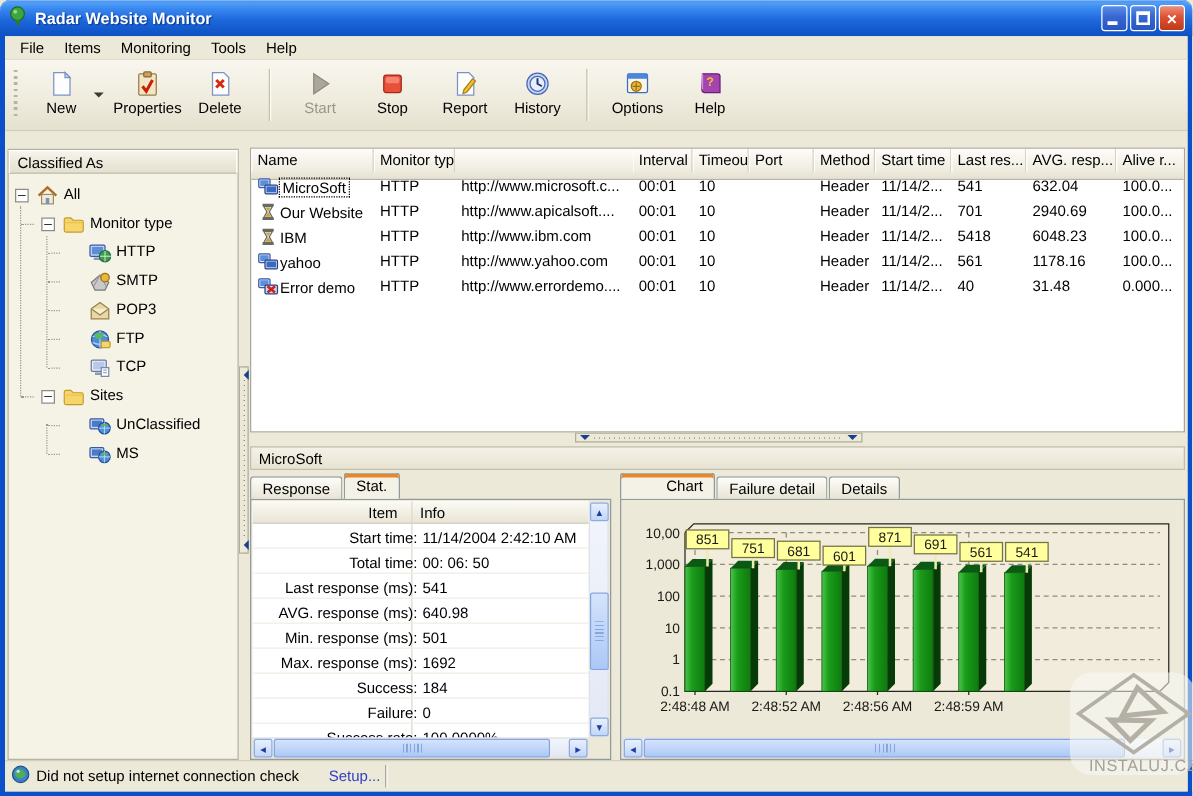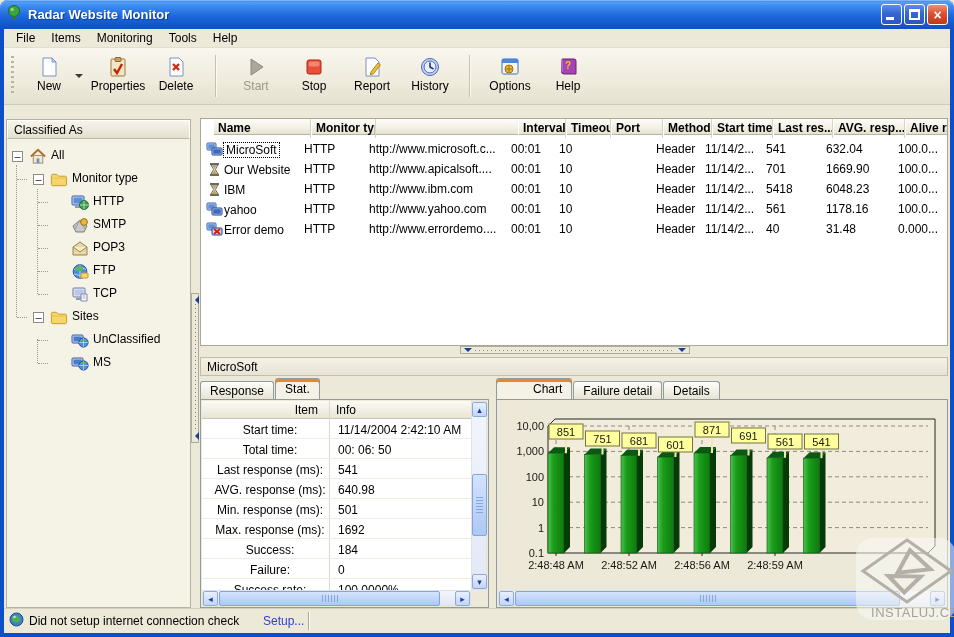--- a/index.html
+++ b/index.html
@@ -65,23 +65,23 @@
   
   .vsplit { position:absolute; left:187px; top:188px; width:8px; height:150px;
     border:1px solid #B0AC9C; background:#ECE9D8; display:flex; flex-direction:column;
     align-items:center; justify-content:space-between; padding:2px 0; }
   .vsplit .arr { width:0; height:0; border:4px solid transparent; border-right-color:#1B3F8F; }
   .vsplit .dots { flex:1; width:1px; background:repeating-linear-gradient(180deg,#8A8876 0 1px,transparent 1px 4px); }
 
   
   .monitor-table { position:absolute; left:196px; top:13px; width:748px; height:228px;
     background:#fff; border:1px solid #ACA899; overflow:hidden; }
-  .mt-header { position:absolute; left:12px; top:0; right:0; height:16px;
+  .mt-header { position:absolute; left:0; top:0; right:0; height:25px;
     background:linear-gradient(180deg,#FDFCF9 0%,#F2EFE4 60%,#E6E2D2 100%);
-    border-bottom:1px solid #B8B4A2;font-weight:bold; }
+    border-bottom:1px solid #B8B4A2; }
   .mt-hcell { position:absolute; top:0; height:19px; font-size:12px; padding:2px 0 0 5px;
     border-right:1px solid #D8D4C4; box-shadow:inset 1px 0 0 #fff; white-space:nowrap; overflow:hidden; }
   .mt-row { position:absolute; left:0; right:0; height:20px; }
   .mt-cell { position:absolute; top:0; height:20px; font-size:12px; padding:3px 0 0 5px;
     white-space:nowrap; overflow:hidden; }
   .mt-cell .row-icon { display:inline-block; width:18px; height:15px; vertical-align:-3px; }
   .mt-cell .row-icon svg { width:17px; height:15px; }
   .focus { outline:1px dotted #000; padding:0 2px; }
 
   
@@ -107,21 +107,21 @@
     border:1px solid #919B9C; background:#ECE9D8; z-index:1; }
 
   .stat-panel { left:196px; top:273px; width:289px; height:230px; }
   .stat-table { position:absolute; left:1px; top:1px; right:17px; bottom:17px; background:#fff;
     overflow:hidden; font-size:12px; }
   .st-header { position:absolute; left:0; top:0; right:0; height:18px;
     background:linear-gradient(180deg,#FBFAF4,#E9E5D6); border-bottom:1px solid #C9C5B4; }
   .st-h1 { position:absolute; left:0; width:124px; text-align:right; padding:2px 8px 0 0; }
   .st-h2 { position:absolute; left:130px; padding:2px 0 0 4px; }
   .st-row { position:absolute; left:0; right:0; height:20px; border-bottom:1px solid #F0EDE2; }
-  .st-item { position:absolute; left:10px; width:124px; text-align:center; padding:4px 8px 0 0; white-space:nowrap; }
+  .st-item { position:absolute; left:16px; width:124px; text-align:right; padding:4px 8px 0 0; white-space:nowrap; }
   .st-info { position:absolute; left:130px; right:0; padding:4px 0 0 6px; white-space:nowrap; }
   .st-vline { position:absolute; left:127px; top:0; bottom:0; width:1px; background:#DCD8CA; }
 
   .chart-panel { left:492px; top:273px; width:452px; height:230px; }
   .chart-host { position:absolute; left:1px; top:2px; right:1px; bottom:17px; overflow:hidden; }
 
   
   .sb { position:absolute; background:linear-gradient(180deg,#F2F5FC,#E2E8F5); border:1px solid #E0E2E8; }
   .sb .sb-arr { position:absolute; width:15px; height:15px; border:1px solid #8DAADC; border-radius:2px;
     background:linear-gradient(180deg,#E8F0FE,#C2D6F8); color:#1E3F99; font-size:9px; text-align:center;
@@ -427,21 +427,21 @@
                   <path d="M8.5 8l2.4 3.4H6.1z" fill="#C8A23C"></path>
                 </svg></span><span>Our Website</span></div>
             <div class="mt-cell" style="left: 98px; width: 65px;">HTTP</div>
             <div class="mt-cell" style="left: 163px; width: 142px;">http://www.apicalsoft....</div>
             <div class="mt-cell" style="left: 305px; width: 48px;">00:01</div>
             <div class="mt-cell" style="left: 353px; width: 45px;">10</div>
             <div class="mt-cell" style="left: 398px; width: 52px;"></div>
             <div class="mt-cell" style="left: 450px; width: 49px;">Header</div>
             <div class="mt-cell" style="left: 499px; width: 61px;">11/14/2...</div>
             <div class="mt-cell" style="left: 560px; width: 60px;">701</div>
-            <div class="mt-cell" style="left: 620px; width: 72px;">1669.90</div>
+            <div class="mt-cell" style="left: 620px; width: 72px;">2940.69</div>
             <div class="mt-cell" style="left: 692px; width: 56px;">100.0...</div>
           </div>
           <div class="mt-row" style="top: 60px;">
             <div class="mt-cell" style="left: 0px; width: 98px;"><span class="row-icon"><svg width="17" height="15" viewBox="0 0 17 15">
                   <rect x="4" y="1" width="9" height="2" fill="#6A6A62"></rect>
                   <rect x="4" y="12" width="9" height="2" fill="#6A6A62"></rect>
                   <path d="M5 3h7l-2.6 4.5L12 12H5l2.6-4.5z" fill="#EDEAE0" stroke="#6A6A62"></path>
                   <path d="M6.6 4h3.8L8.5 7z" fill="#C8A23C"></path>
                   <path d="M8.5 8l2.4 3.4H6.1z" fill="#C8A23C"></path>
                 </svg></span><span>IBM</span></div>

